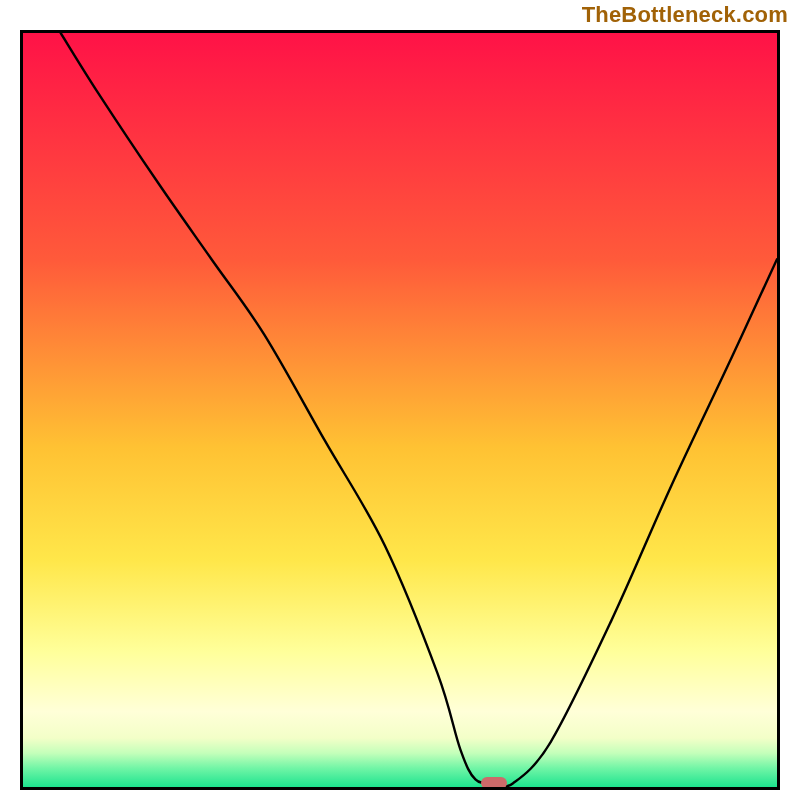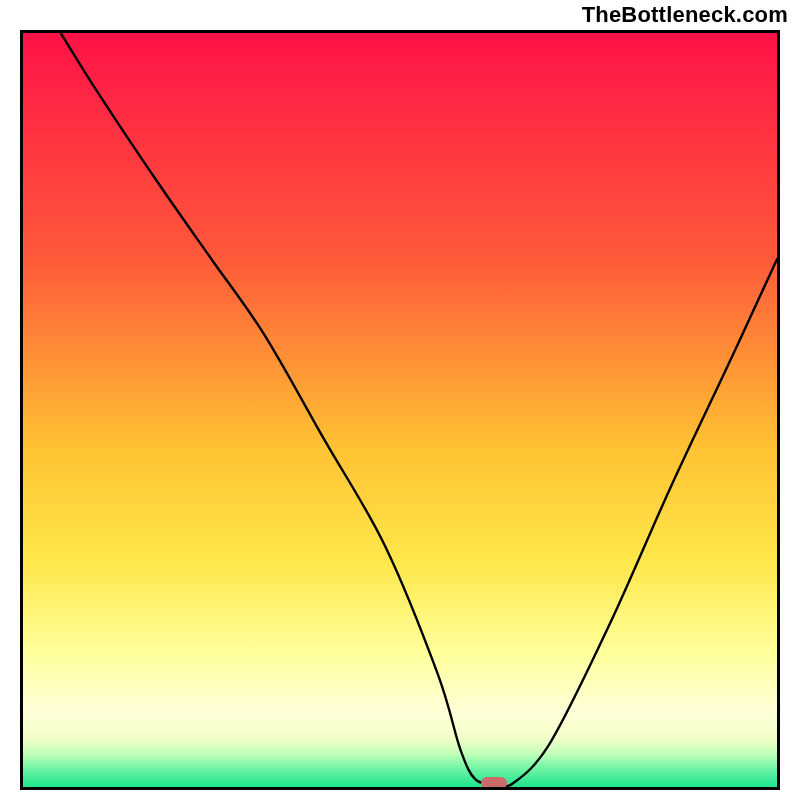--- a/index.html
+++ b/index.html
@@ -15,21 +15,21 @@
     width: 800px;
     height: 800px;
   }
   .attribution {
     position: absolute;
     top: 2px;
     right: 12px;
     font-family: Arial, Helvetica, sans-serif;
     font-size: 22px;
     font-weight: bold;
-    color: #000000;
+    color: #a16207;
     letter-spacing: 0.2px;
   }
   .plot-frame {
     position: absolute;
     left: 20px;
     top: 30px;
     width: 760px;
     height: 760px;
     border: 3px solid #000000;
     box-sizing: border-box;

